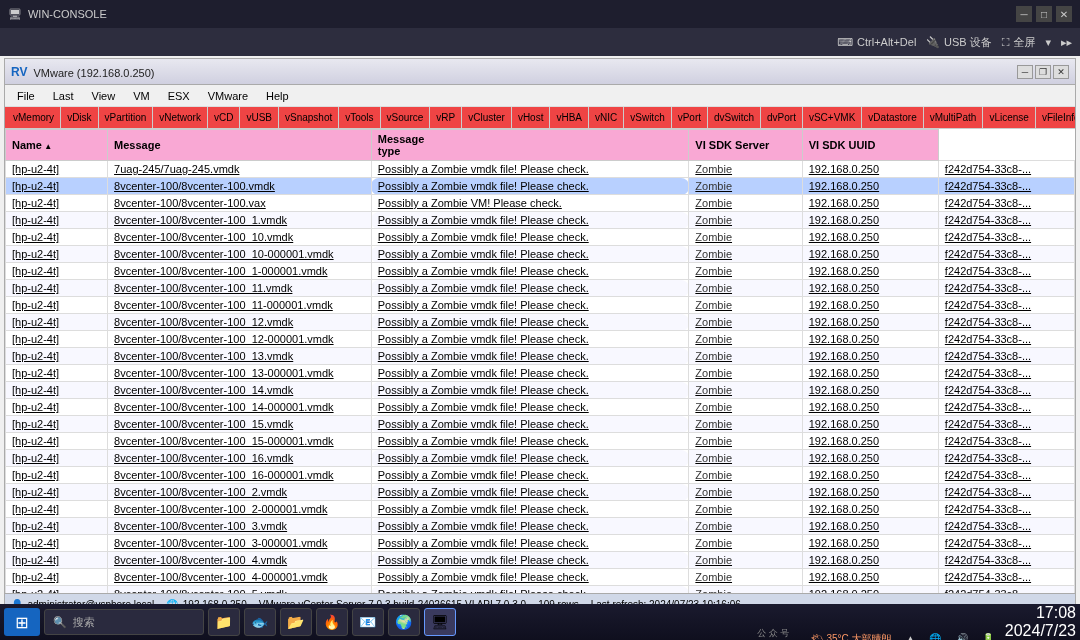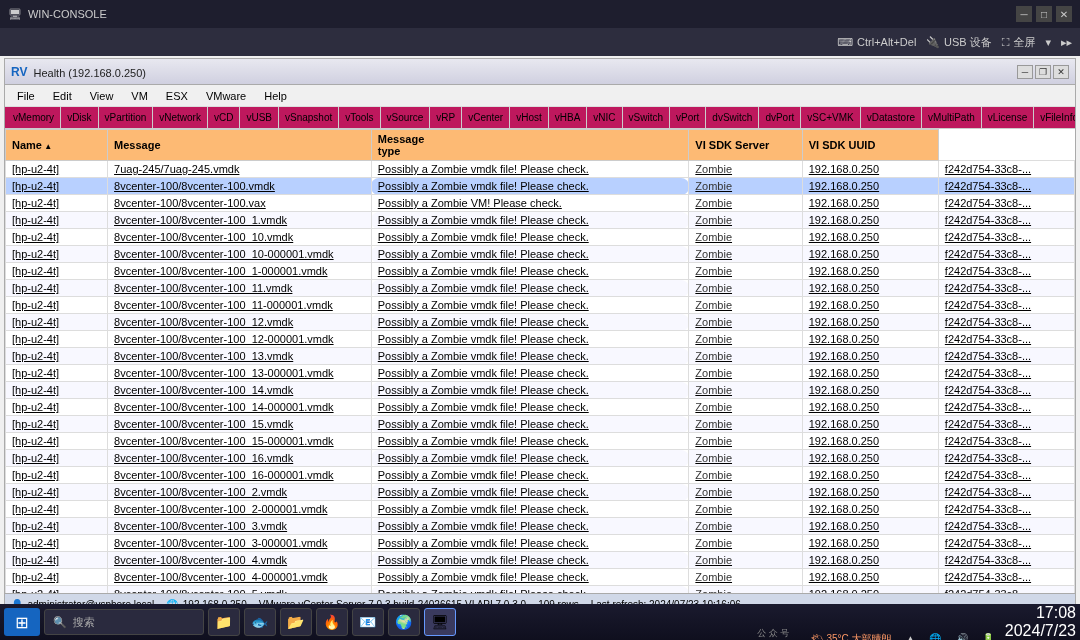--- a/index.html
+++ b/index.html
@@ -70,21 +70,21 @@
       gap: 2px;
     }
     .menu-item {
       padding: 2px 8px;
       cursor: pointer;
       border-radius: 2px;
     }
 
     
     .tab-bar {
-      background: #be185d;
+      background: #ef4444;
       height: 22px;
       display: flex;
       align-items: center;
       padding: 0 2px;
       border-bottom: 1px solid #ccc;
       overflow: hidden;
       font-size: 10px;
       gap: 0;
     }
     .tab-item {
@@ -109,21 +109,21 @@
     .table-container {
       flex: 1;
       overflow: auto;
     }
     table {
       width: 100%;
       border-collapse: collapse;
       font-size: 11px;
     }
     thead th {
-      background: #fdba74;
+      background: #f9a8d4;
       border: 1px solid #ccc;
       padding: 3px 6px;
       text-align: left;
       font-weight: bold;
       position: sticky;
       top: 0;
       z-index: 10;
       white-space: nowrap;
     }
     tbody tr { cursor: default; text-decoration: underline; }
@@ -261,51 +261,51 @@
   </span>
   <span>▾</span>
   <span>▸▸</span>
 </div>
 
 <div class="inner-window">
 
   <div class="inner-titlebar">
     <div class="inner-titlebar-left">
       <span class="rvtools-logo">RV</span>
-      <span>Health (192.168.0.250)</span>
+      <span>VMware (192.168.0.250)</span>
     </div>
     <div class="inner-titlebar-right">
       <button class="inner-btn">─</button>
       <button class="inner-btn">❐</button>
       <button class="inner-btn">✕</button>
     </div>
   </div>
 
   <div class="menu-bar">
     <span class="menu-item">File</span>
-    <span class="menu-item">Edit</span>
+    <span class="menu-item">Last</span>
     <span class="menu-item">View</span>
     <span class="menu-item">VM</span>
     <span class="menu-item">ESX</span>
     <span class="menu-item">VMware</span>
     <span class="menu-item">Help</span>
   </div>
 
   <div class="tab-bar">
     <span class="tab-item">vMemory</span>
     <span class="tab-item">vDisk</span>
     <span class="tab-item">vPartition</span>
     <span class="tab-item">vNetwork</span>
     <span class="tab-item">vCD</span>
     <span class="tab-item">vUSB</span>
     <span class="tab-item">vSnapshot</span>
     <span class="tab-item">vTools</span>
     <span class="tab-item">vSource</span>
     <span class="tab-item">vRP</span>
-    <span class="tab-item">vCenter</span>
+    <span class="tab-item">vCluster</span>
     <span class="tab-item">vHost</span>
     <span class="tab-item">vHBA</span>
     <span class="tab-item">vNIC</span>
     <span class="tab-item">vSwitch</span>
     <span class="tab-item">vPort</span>
     <span class="tab-item">dvSwitch</span>
     <span class="tab-item">dvPort</span>
     <span class="tab-item">vSC+VMK</span>
     <span class="tab-item">vDatastore</span>
     <span class="tab-item">vMultiPath</span>

